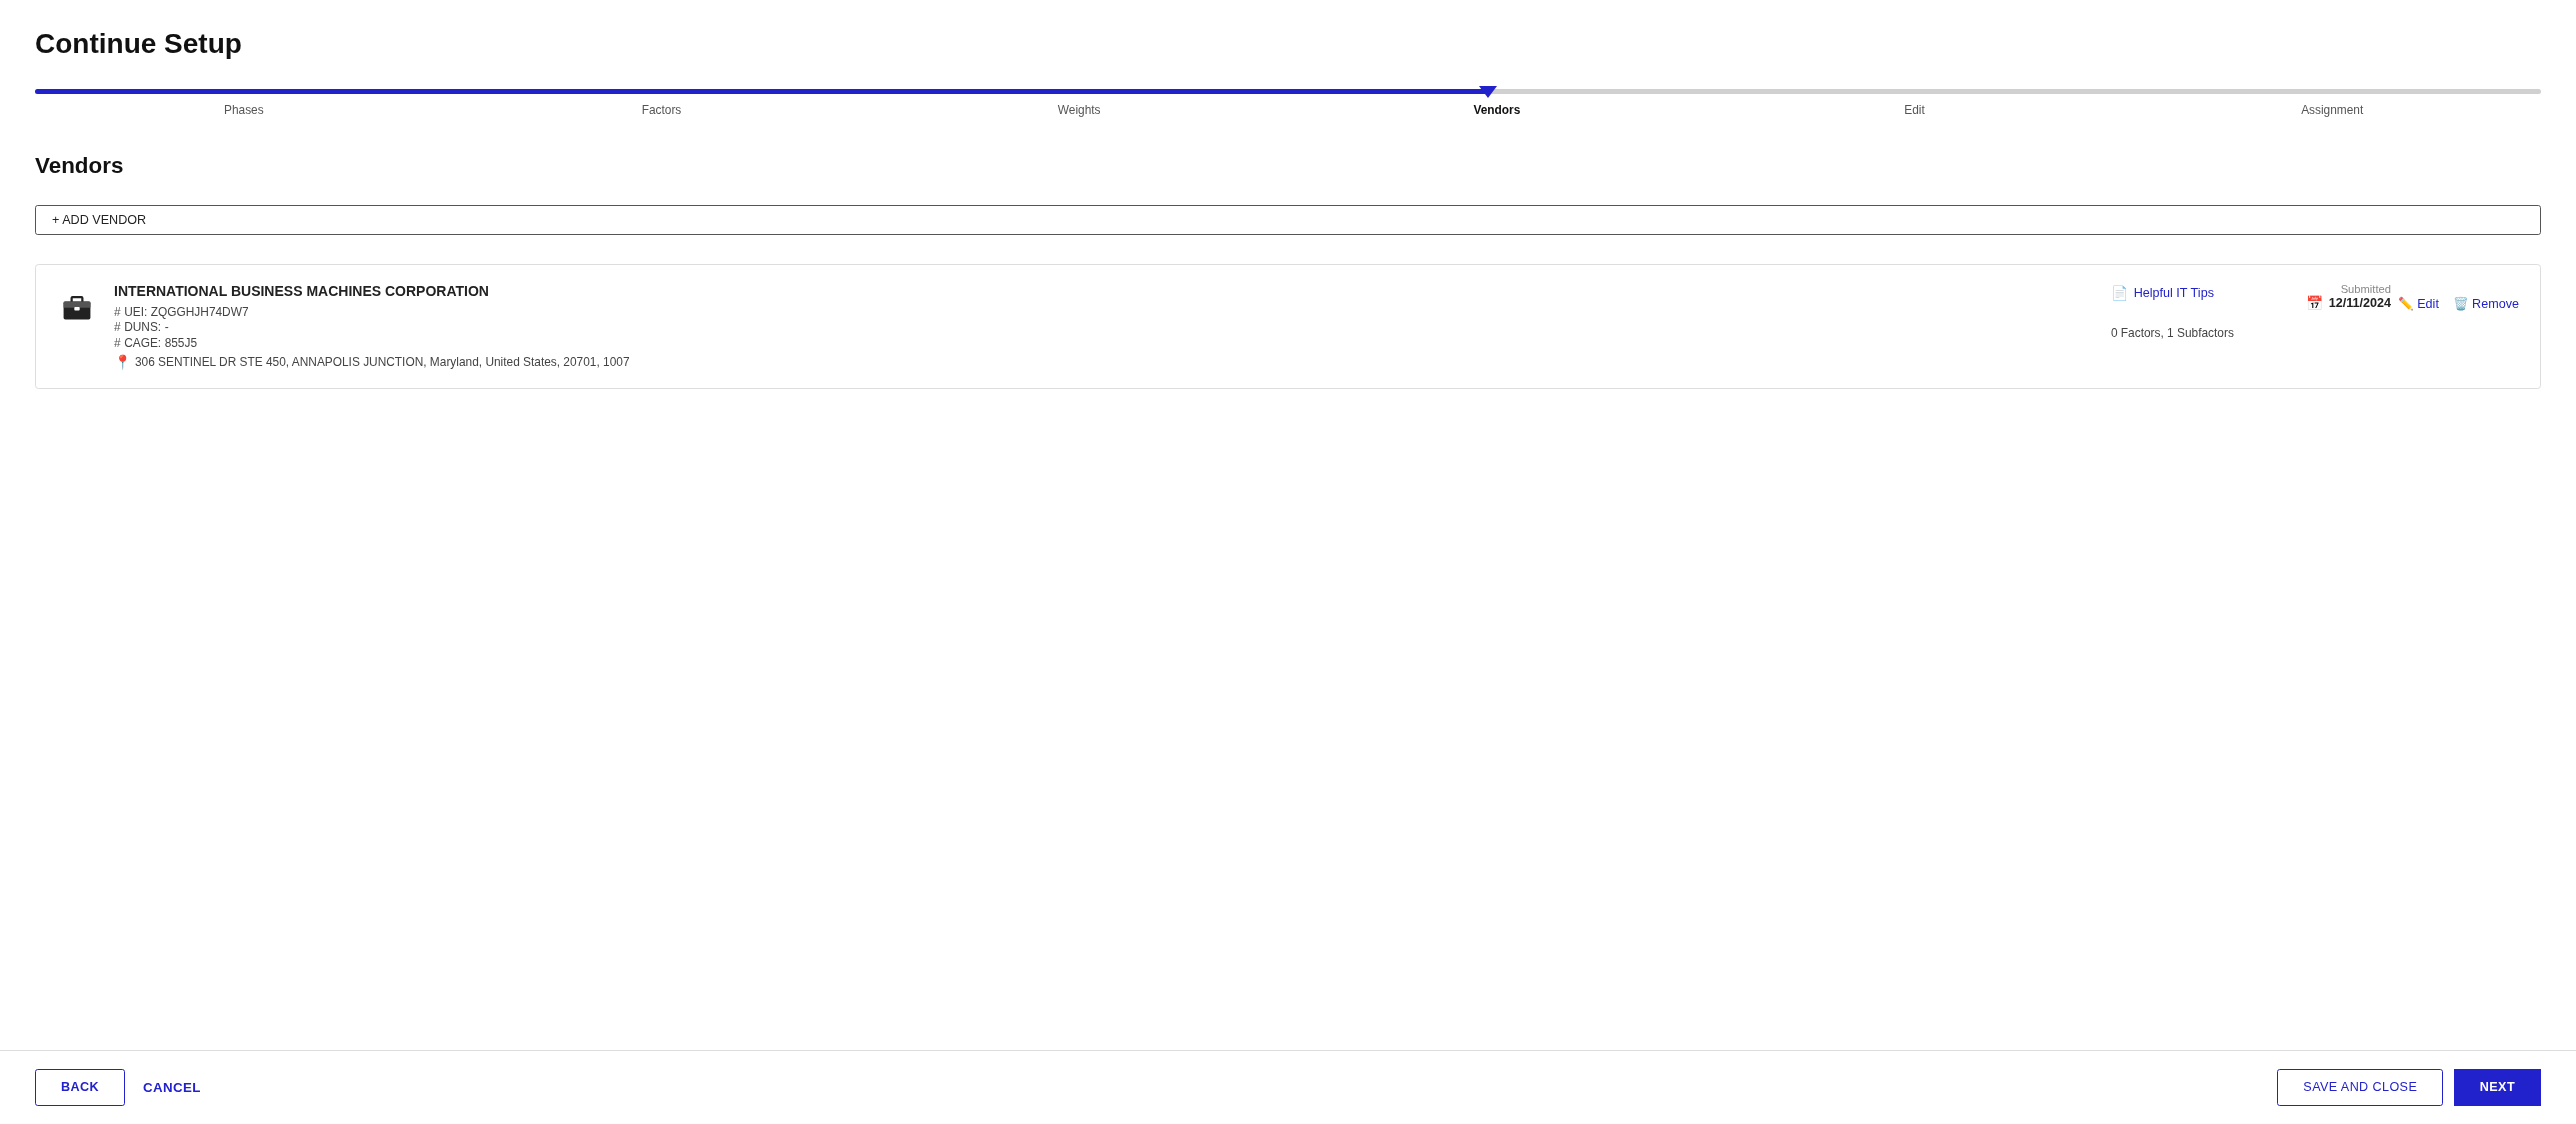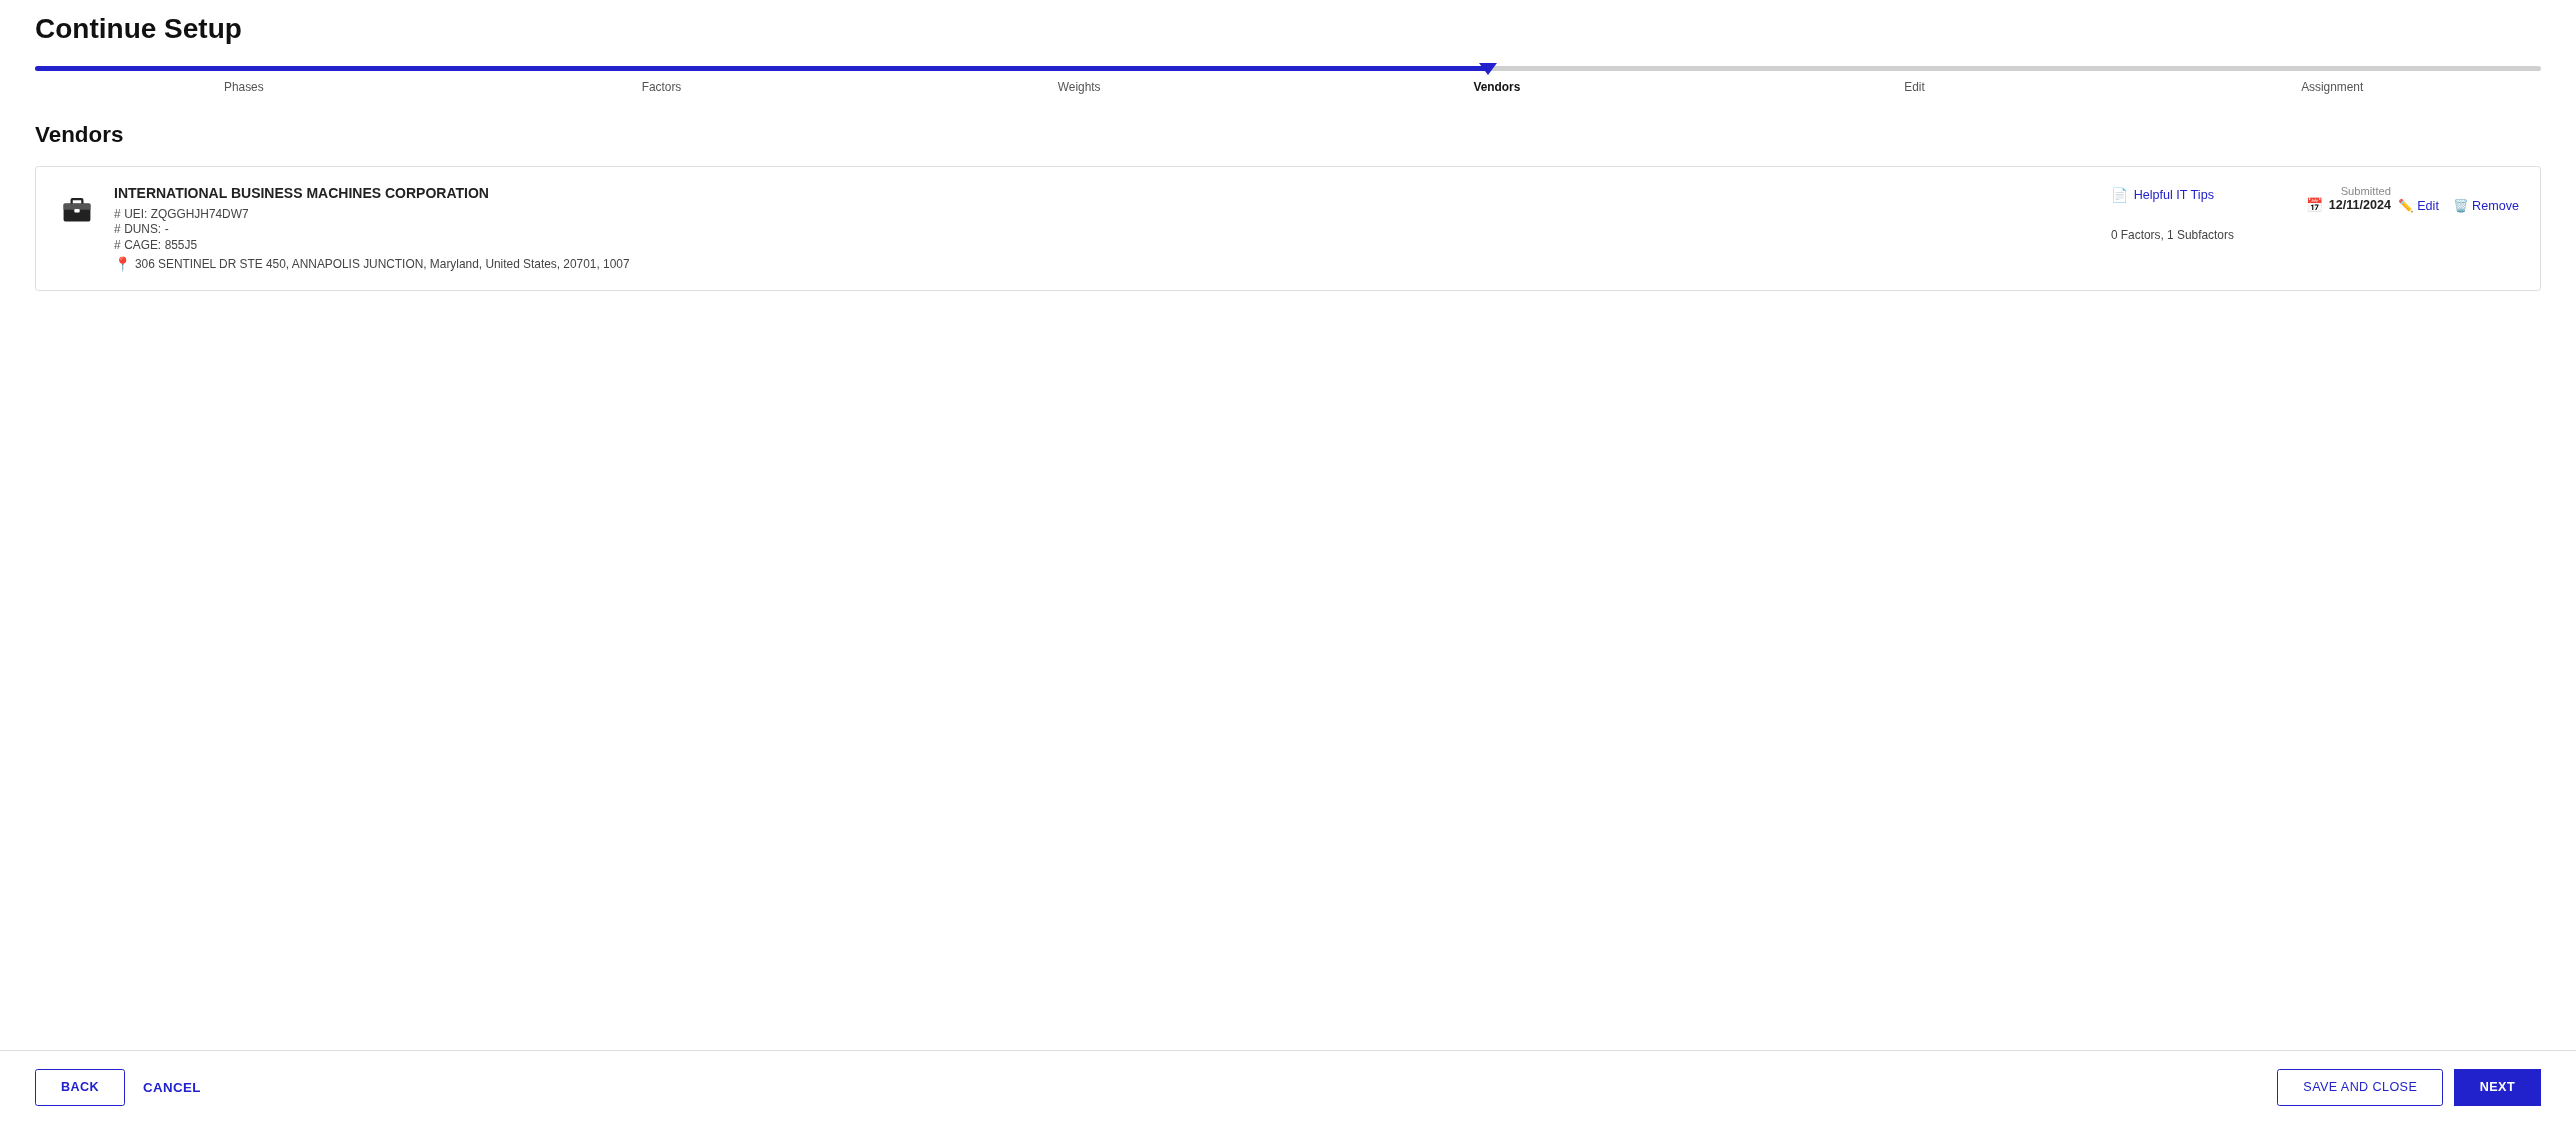--- a/index.html
+++ b/index.html
@@ -9,21 +9,22 @@
       color: #222;
       min-height: 100vh;
       display: flex;
       flex-direction: column;
     }
 
     .page-wrapper {
       flex: 1;
       display: flex;
       flex-direction: column;
-      padding: 13px 35px 0 35px;
+      padding: 28px 35px 0 35px;
+      gap: 8px;
     }
 
     .page-title {
       font-size: 2rem;
       font-weight: 600;
       margin-bottom: 21px;
       color: #111;
     }
 
     
@@ -318,20 +319,21 @@
       <span class="stepper-label">Factors</span>
       <span class="stepper-label">Weights</span>
       <span class="stepper-label active">Vendors</span>
       <span class="stepper-label">Edit</span>
       <span class="stepper-label">Assignment</span>
     </div>
   </div>
 
   <h2 class="section-title">Vendors</h2>
 
+  <button class="add-vendor-btn">+ ADD VENDOR</button>
 
   <div class="vendor-card">
 
     <div class="vendor-icon">
       <svg class="briefcase-svg" viewBox="0 0 38 38" fill="none" xmlns="http://www.w3.org/2000/svg">
         <rect x="4" y="14" width="30" height="20" rx="2" fill="#222"></rect>
         <rect x="13" y="9" width="12" height="7" rx="1" fill="none" stroke="#222" stroke-width="2.5"></rect>
         <rect x="4" y="14" width="30" height="7" rx="1" fill="#555"></rect>
         <rect x="16" y="20" width="6" height="4" rx="1" fill="#fff"></rect>
       </svg>

